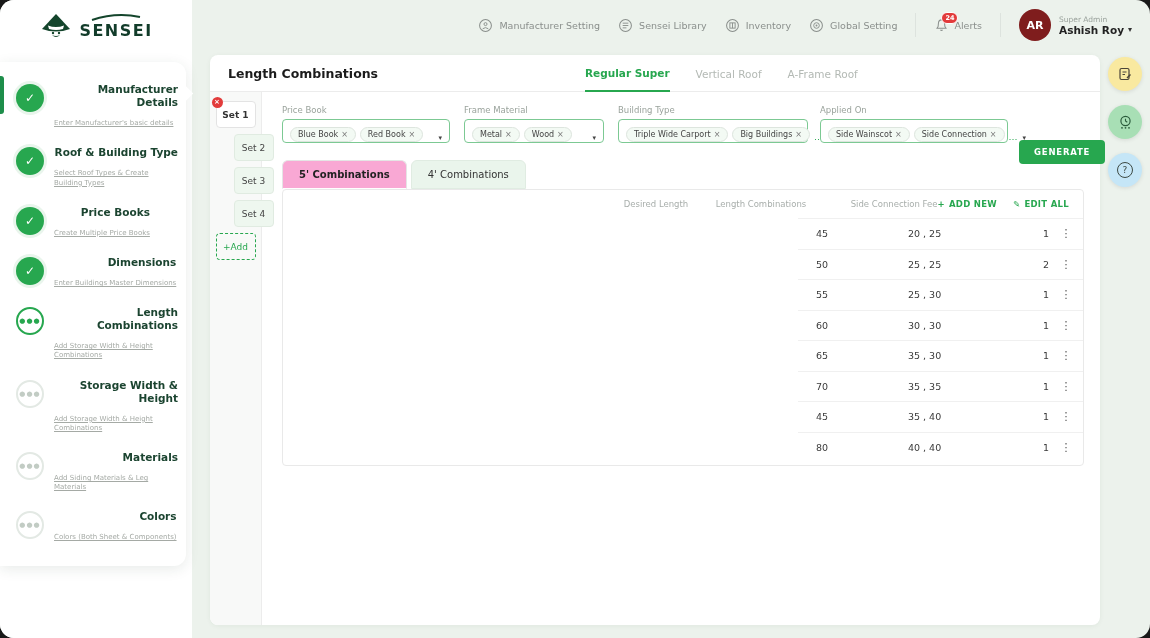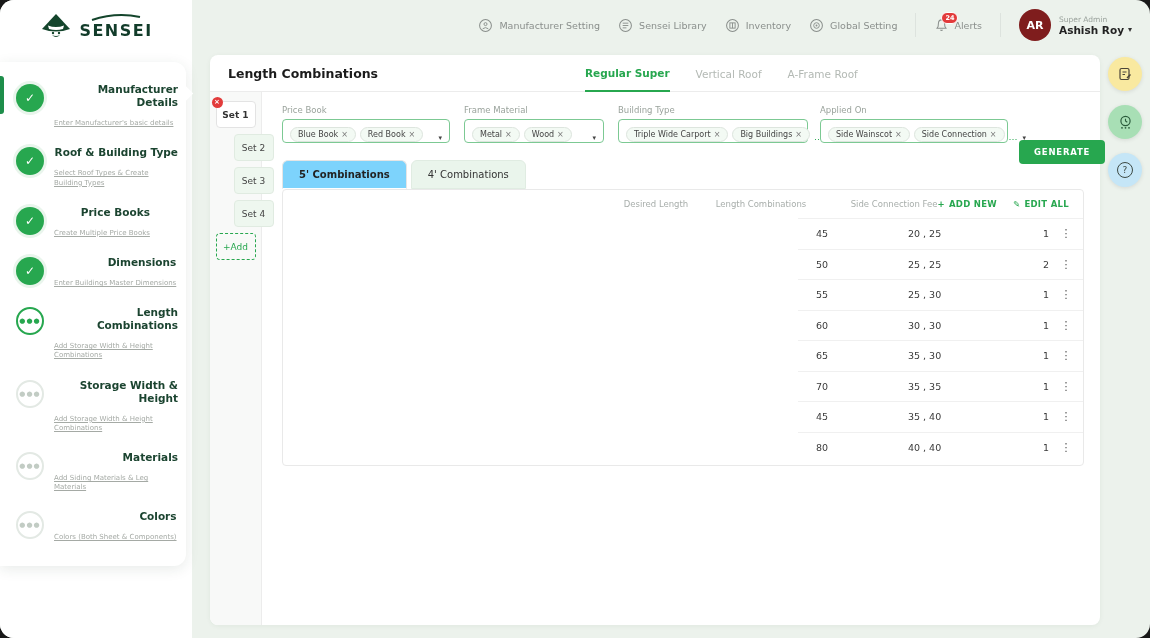--- a/index.html
+++ b/index.html
@@ -70,21 +70,21 @@
         padding:2px 7px;font-size:8px;color:#444;white-space:nowrap;}
   .chip .x{color:#777;font-size:8px;cursor:pointer;}
   .f-ellip{color:#27a74f;font-size:9px;letter-spacing:1px;}
   .f-chev{margin-left:auto;font-size:7px;color:#444;}
   .generate{position:absolute;top:14px;left:737px;background:#27a74f;color:#fff;border:none;border-radius:4px;
             font-size:8.5px;font-weight:bold;letter-spacing:.8px;padding:7px 15px;cursor:pointer;
             font-family:"DejaVu Sans","Liberation Sans",sans-serif;margin-top:21px;}
 
   .combo-tabs{position:absolute;left:72px;top:105px;display:flex;}
   .combo-tab{padding:8px 16px;font-size:10px;border-radius:6px 6px 0 0;cursor:pointer;}
-  .combo-tab.active{background:#7dd3fc;border:1px solid #e5e5e5;border-bottom:1px solid #fff;font-weight:bold;color:#222;
+  .combo-tab.active{background:#f9a8d4;border:1px solid #e5e5e5;border-bottom:1px solid #fff;font-weight:bold;color:#222;
                     position:relative;z-index:2;}
   .combo-tab.idle{background:#eaf5ec;border:1px solid #e0ece2;color:#333;margin-left:4px;}
 
   .tablewrap{position:absolute;left:72px;top:134px;width:802px;height:277px;border:1px solid #e9e9e9;border-radius:4px;
              background:#fff;display:flex;flex-direction:column;align-items:flex-end;}
   .thead{display:flex;align-items:center;height:28px;font-size:8.5px;color:#a8aeab;}
   .c1{width:110px;padding-left:18px;}
   .c2{width:135px;}
   .c3{flex:1;}
   .t-actions{display:flex;gap:16px;padding-right:14px;}

